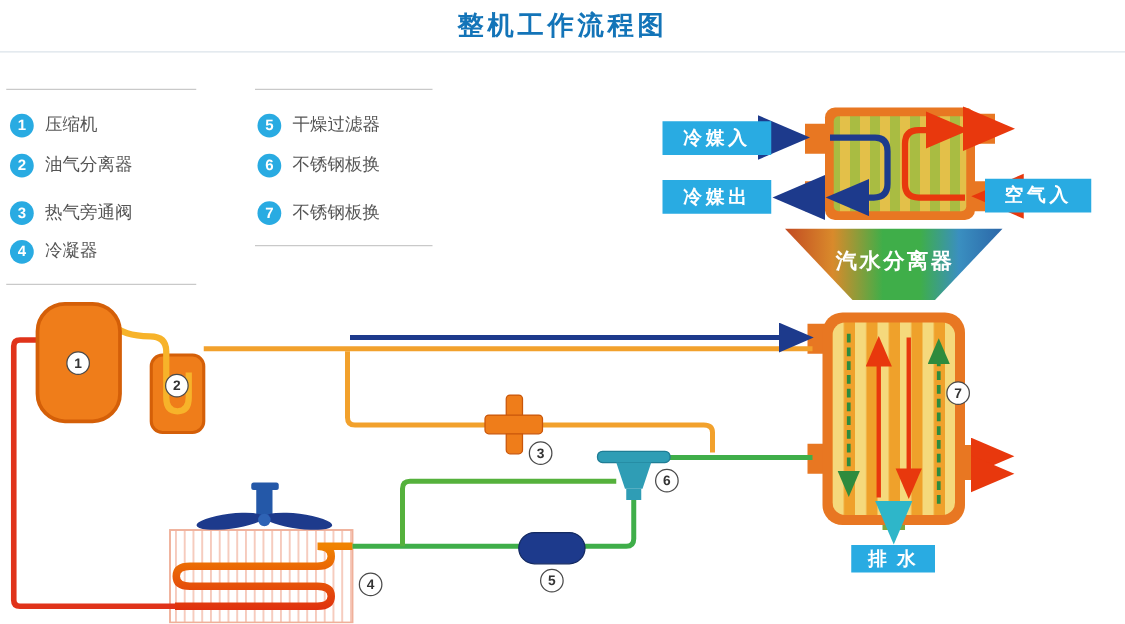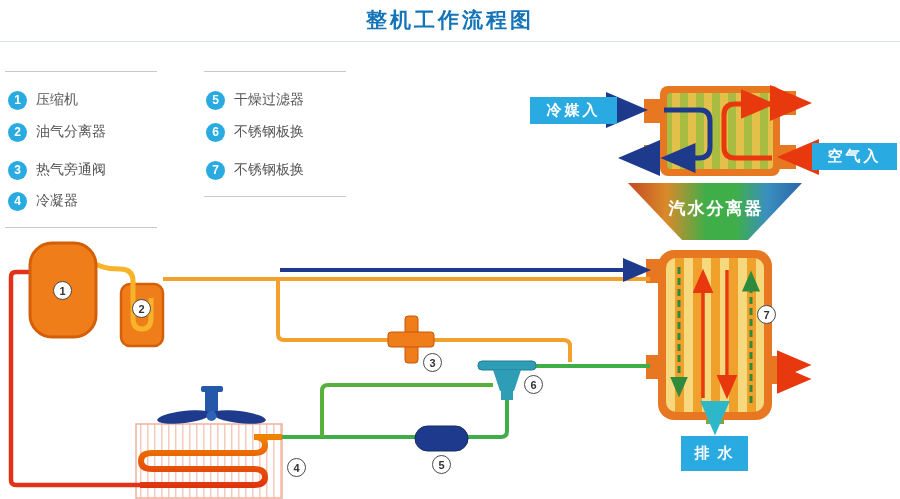--- a/index.html
+++ b/index.html
@@ -204,22 +204,23 @@
       <path d="M727 270 V394" stroke="#e8380d" stroke-width="3.5" fill="none" marker-end="url(#aR)"></path>
 
       <line x1="788" y1="365" x2="804" y2="365" stroke="#e8380d" stroke-width="5" marker-end="url(#aR)"></line>
       <line x1="788" y1="379" x2="804" y2="379" stroke="#e8380d" stroke-width="5" marker-end="url(#aR)"></line>
 
       <line x1="715" y1="417" x2="715" y2="428" stroke="#2eb6c9" stroke-width="5" marker-end="url(#aT)"></line>
     </g>
   </svg>
 
   <div class="flow-label" style="left:530px;top:97px;width:87px;height:27px;">冷媒入</div>
-  <div class="flow-label" style="left:812px;top:143px;width:85px;height:27px;">空气入</div>
-  <div class="flow-label" style="left:681px;top:436px;width:67px;height:35px;letter-spacing:2px;">排 水</div>
+  <div class="flow-label" style="left:530px;top:144px;width:87px;height:27px;">冷媒出</div>
+  <div class="flow-label" style="left:788px;top:143px;width:85px;height:27px;">空气入</div>
+  <div class="flow-label" style="left:681px;top:436px;width:67px;height:22px;letter-spacing:2px;">排 水</div>
   <div class="sep-label">汽水分离器</div>
 
   <div class="marker" style="left:53px;top:281px;">1</div>
   <div class="marker" style="left:132px;top:299px;">2</div>
   <div class="marker" style="left:423px;top:353px;">3</div>
   <div class="marker" style="left:287px;top:458px;">4</div>
   <div class="marker" style="left:432px;top:455px;">5</div>
   <div class="marker" style="left:524px;top:375px;">6</div>
   <div class="marker" style="left:757px;top:305px;">7</div>
 

